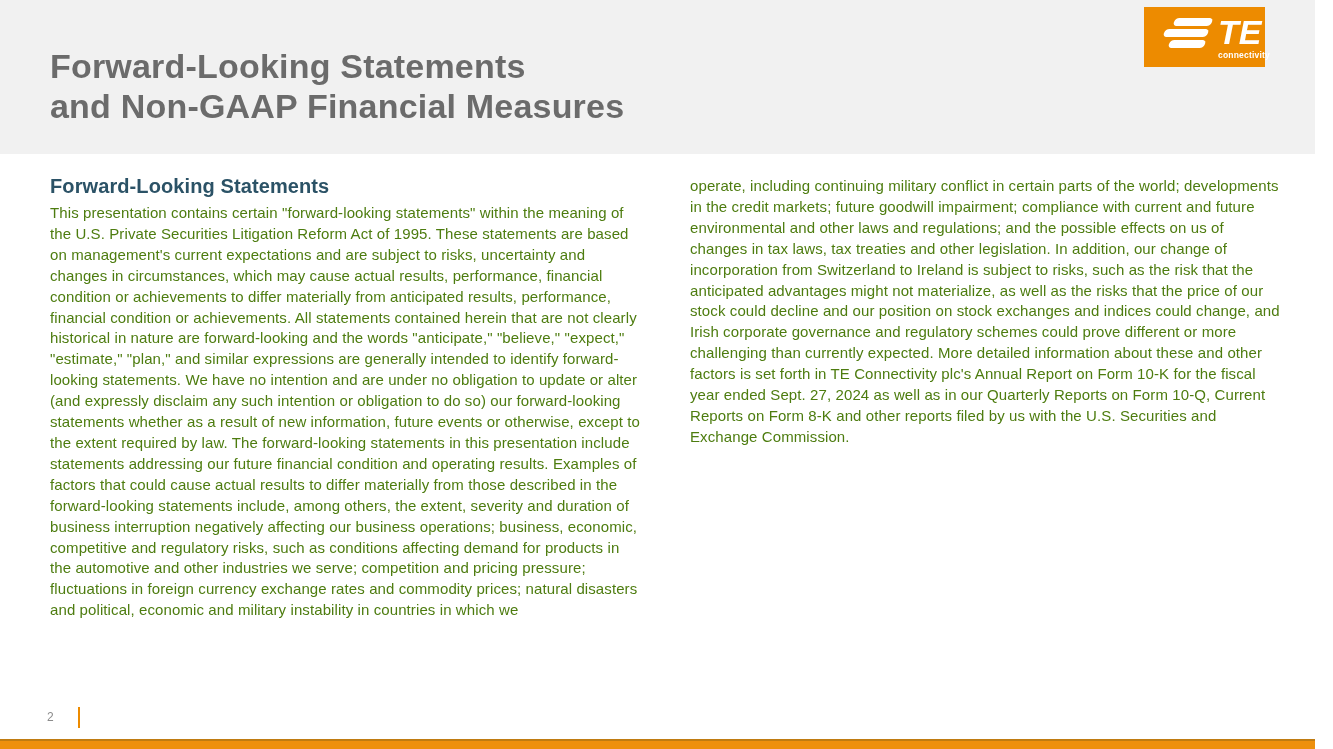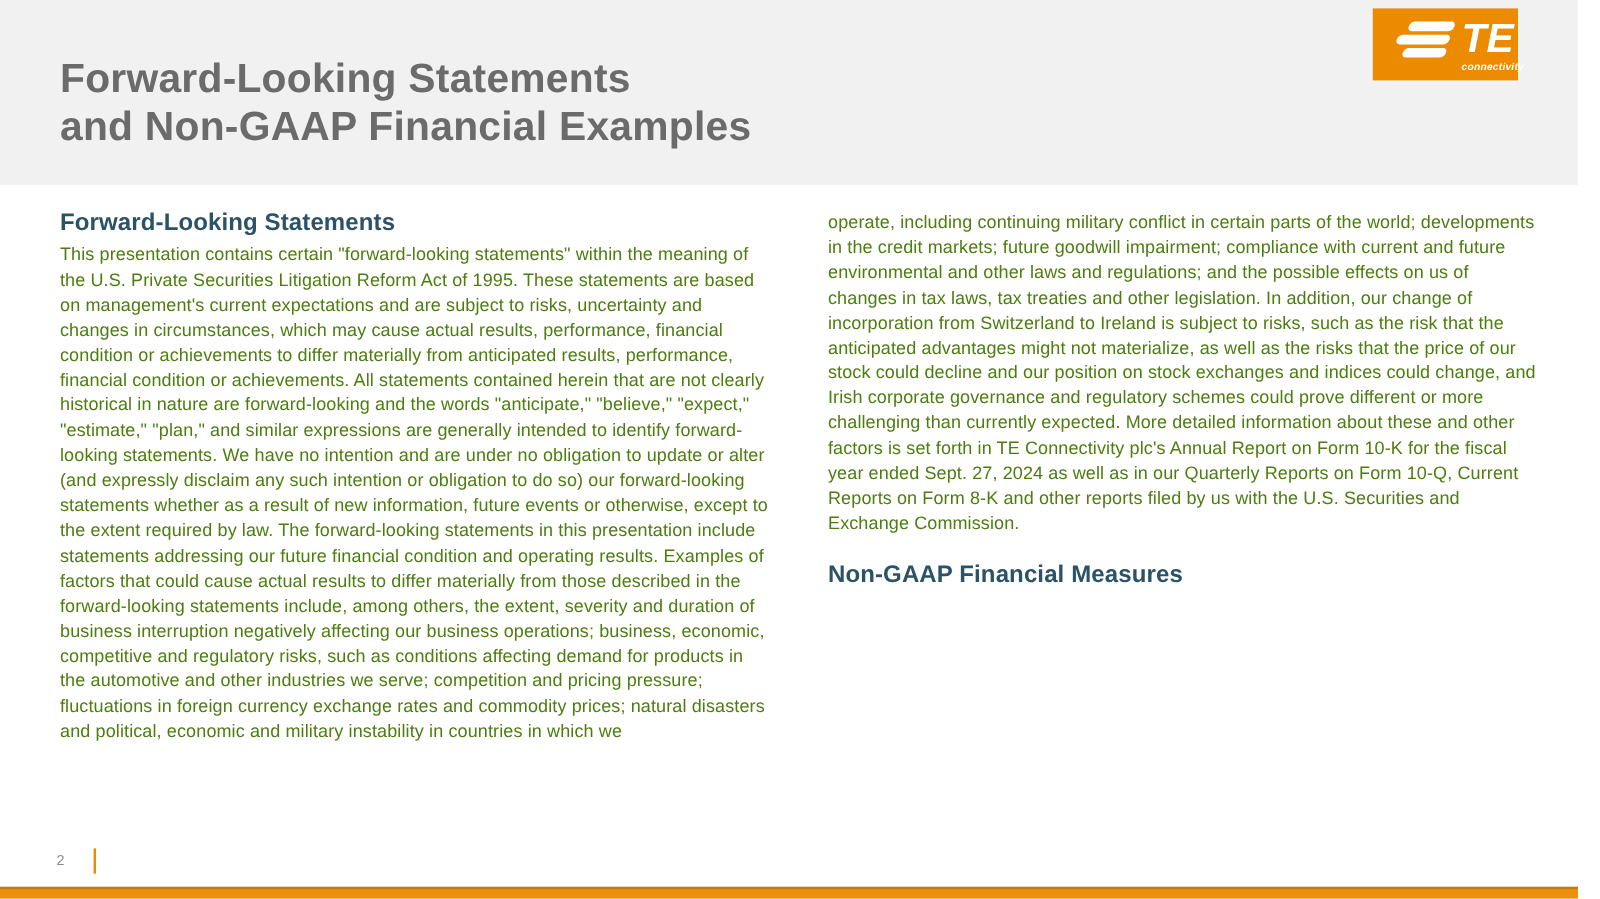--- a/index.html
+++ b/index.html
@@ -67,21 +67,20 @@
     color: #ffffff;
     font-weight: bold;
     font-style: italic;
     font-size: 34px;
     line-height: 36px;
     letter-spacing: 0px;
   }
   .logo-sub {
     color: #ffffff;
     font-weight: bold;
-    font-style: italic;
     font-size: 8.5px;
     line-height: 9px;
     margin-top: 1px;
     letter-spacing: 0.2px;
   }
 
   
   .content {
     position: absolute;
     top: 154px; left: 50px; right: 50px;
@@ -136,21 +135,21 @@
   }
 </style>
 </head>
 <body>
 
 <div class="slide">
 
   <header class="slide-header">
     <h1 class="slide-title">
       <span>Forward-Looking Statements</span><br>
-      <span>and Non-GAAP Financial Examples</span>
+      <span>and Non-GAAP Financial Measures</span>
     </h1>
 
     <div class="logo">
       <div class="logo-e">
         <span class="bar b1"></span>
         <span class="bar b2"></span>
         <span class="bar b3"></span>
       </div>
       <div class="logo-right">
         <div class="logo-te">TE</div>
@@ -160,21 +159,20 @@
   </header>
 
   <main class="content">
     <div class="col col-left">
       <h2 class="section-heading">Forward-Looking Statements</h2>
       <p class="body-text">This presentation contains certain "forward-looking statements" within the meaning of the U.S. Private Securities Litigation Reform Act of 1995. These statements are based on management's current expectations and are subject to risks, uncertainty and changes in circumstances, which may cause actual results, performance, financial condition or achievements to differ materially from anticipated results, performance, financial condition or achievements. All statements contained herein that are not clearly historical in nature are forward-looking and the words "anticipate," "believe," "expect," "estimate," "plan," and similar expressions are generally intended to identify forward-looking statements. We have no intention and are under no obligation to update or alter (and expressly disclaim any such intention or obligation to do so) our forward-looking statements whether as a result of new information, future events or otherwise, except to the extent required by law. The forward-looking statements in this presentation include statements addressing our future financial condition and operating results. Examples of factors that could cause actual results to differ materially from those described in the forward-looking statements include, among others, the extent, severity and duration of business interruption negatively affecting our business operations; business, economic, competitive and regulatory risks, such as conditions affecting demand for products in the automotive and other industries we serve; competition and pricing pressure; fluctuations in foreign currency exchange rates and commodity prices; natural disasters and political, economic and military instability in countries in which we</p>
     </div>
 
     <div class="col col-right">
       <p class="body-text">operate, including continuing military conflict in certain parts of the world; developments in the credit markets; future goodwill impairment; compliance with current and future environmental and other laws and regulations; and the possible effects on us of changes in tax laws, tax treaties and other legislation. In addition, our change of incorporation from Switzerland to Ireland is subject to risks, such as the risk that the anticipated advantages might not materialize, as well as the risks that the price of our stock could decline and our position on stock exchanges and indices could change, and Irish corporate governance and regulatory schemes could prove different or more challenging than currently expected. More detailed information about these and other factors is set forth in TE Connectivity plc's Annual Report on Form 10-K for the fiscal year ended Sept. 27, 2024 as well as in our Quarterly Reports on Form 10-Q, Current Reports on Form 8-K and other reports filed by us with the U.S. Securities and Exchange Commission.</p>
-      <h2 class="section-heading ngfm-heading-space">Non-GAAP Financial Measures</h2>
     </div>
   </main>
 
   <footer class="slide-footer">
     <span class="page-num">2</span>
     <span class="footer-rule"></span>
   </footer>
 
   <div class="bottom-bar"></div>
 

